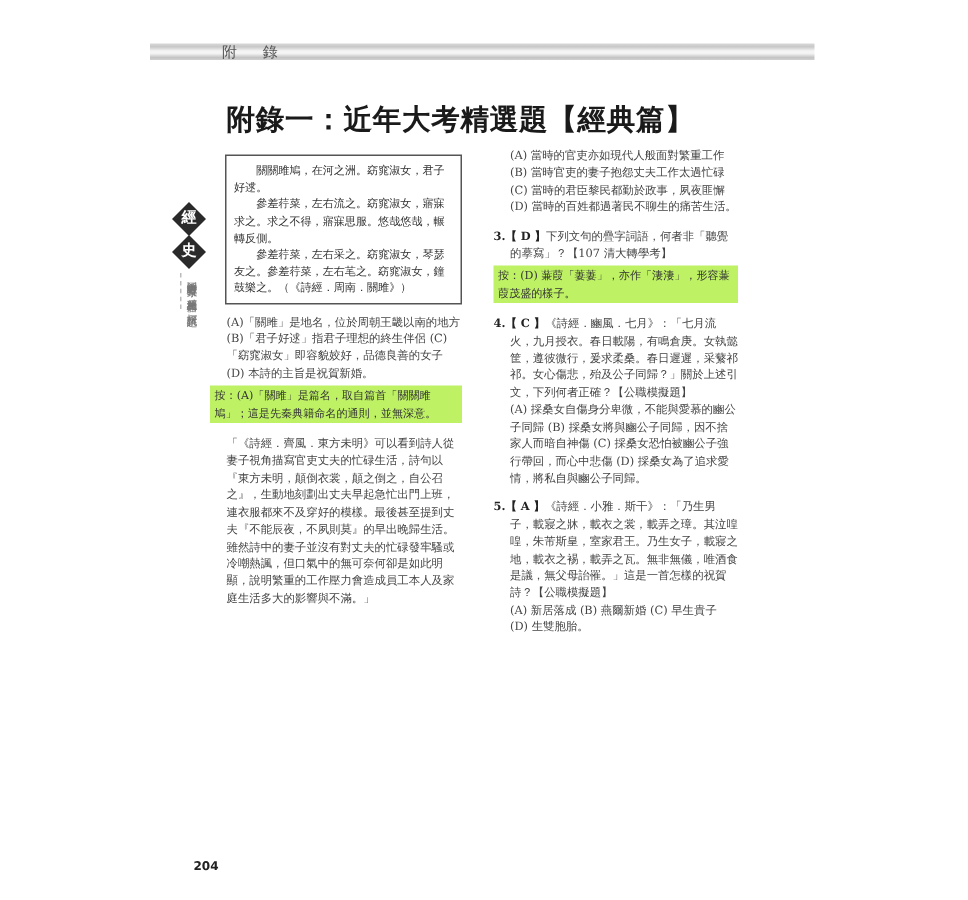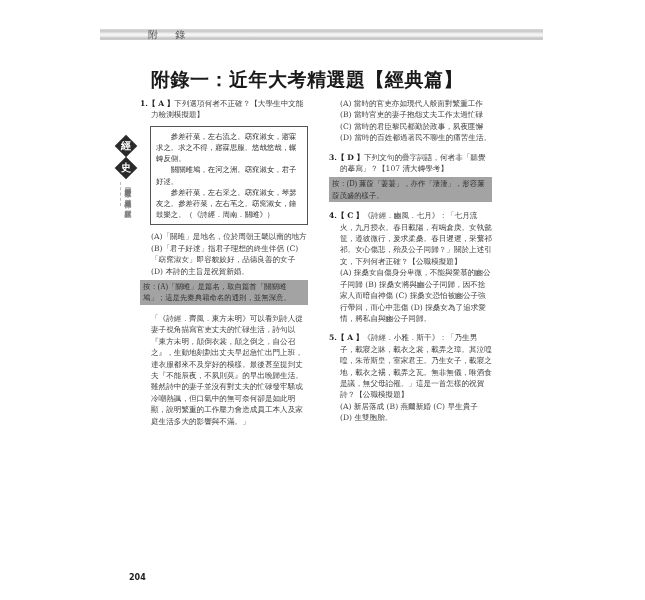--- a/index.html
+++ b/index.html
@@ -22,21 +22,21 @@
   .col-left { left:140px; top:98px; width:168px; }
   .col-right { left:329px; top:98px; width:163px; }
   .q { margin-bottom:8px; }
   .q-head { padding-left:11px; text-indent:-11px; }
   .q-num { font-weight:bold; color:#222; }
   .q-ans { font-weight:bold; color:#222; }
   .poem-box { border:1px solid #555; margin:5px 0 6px 10px; padding:4px 5px; font-size:7.4px; line-height:11.2px; color:#333; }
   .poem-box p { margin:0; }
   .poem-box .ind { text-indent:2em; }
   .opts { padding-left:11px; }
-  .note { background:#a3a3a3; padding:1px 3px; margin:3px 0 0 0; font-size:7.4px; color:#333;font-family:Liberation Serif, serif; }
+  .note { background:#bef264; padding:1px 3px; margin:3px 0 0 0; font-size:7.4px; color:#333; }
   .body-p { padding-left:11px; text-indent:0; }
   .page-num { position:absolute; left:129px; top:573px; font-size:8px; font-weight:bold; color:#222;
     font-family:"DejaVu Sans", sans-serif; }
 </style>
 </head>
 <body>
 
 <div class="header-bar"></div>
 <div class="header-label">附 錄</div>
 
@@ -47,26 +47,23 @@
       <span>經</span>
     </div>
   <div class="diamond">
       <span>史</span>
     </div>
   <div class="side-vert">圖解大考經史百家：精選經典名作．探析試題</div>
 </div>
 
 <div class="col col-left">
   <div class="q">
-    <div class="q-head">
-      <span class="q-num">1.</span><span class="q-ans">【 A 】</span><span>下列選項何者不正確？【大學生中文能力檢測模擬題】</span>
-    </div>
     <div class="poem-box">
+      <p class="ind">關關雎鳩，在河之洲。窈窕淑女，君子好逑。</p>
       <p class="ind">參差荇菜，左右流之。窈窕淑女，寤寐求之。求之不得，寤寐思服。悠哉悠哉，輾轉反側。</p>
-      <p class="ind">關關雎鳩，在河之洲。窈窕淑女，君子好逑。</p>
       <p class="ind">參差荇菜，左右采之。窈窕淑女，琴瑟友之。參差荇菜，左右芼之。窈窕淑女，鐘鼓樂之。（《詩經．周南．關雎》）</p>
     </div>
     <div class="opts">(A)「關雎」是地名，位於周朝王畿以南的地方 (B)「君子好逑」指君子理想的終生伴侶 (C)「窈窕淑女」即容貌姣好，品德良善的女子 (D) 本詩的主旨是祝賀新婚。</div>
     <div class="note">按：(A)「關雎」是篇名，取自篇首「關關雎鳩」；這是先秦典籍命名的通則，並無深意。</div>
   </div>
 
   <div class="q">
     <div class="body-p">「《詩經．齊風．東方未明》可以看到詩人從妻子視角描寫官吏丈夫的忙碌生活，詩句以『東方未明，顛倒衣裳，顛之倒之，自公召之』，生動地刻劃出丈夫早起急忙出門上班，連衣服都來不及穿好的模樣。最後甚至提到丈夫『不能辰夜，不夙則莫』的早出晚歸生活。雖然詩中的妻子並沒有對丈夫的忙碌發牢騷或冷嘲熱諷，但口氣中的無可奈何卻是如此明顯，說明繁重的工作壓力會造成員工本人及家庭生活多大的影響與不滿。」</div>
   </div>
 </div>

